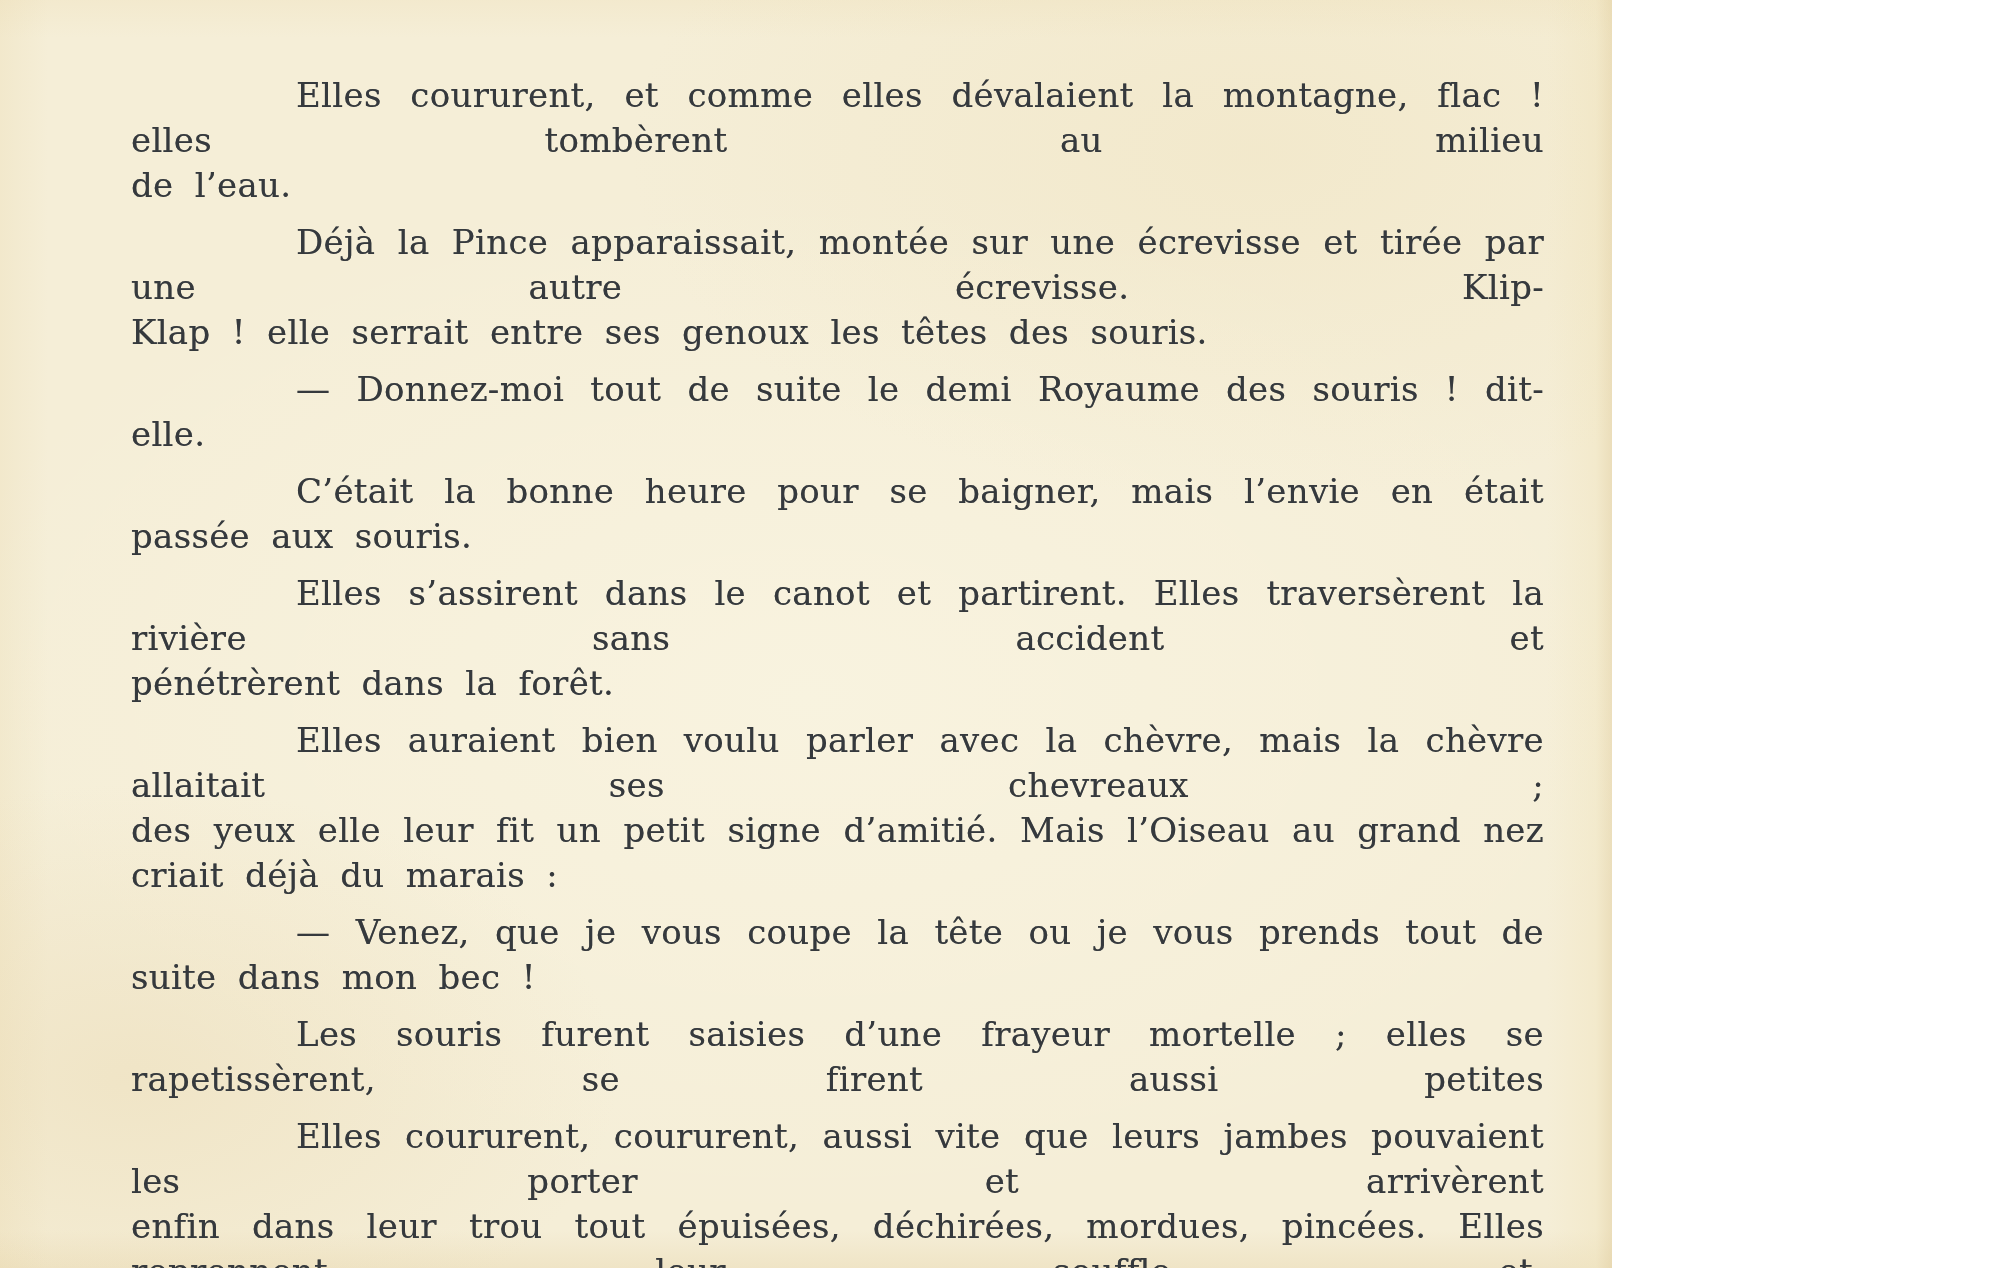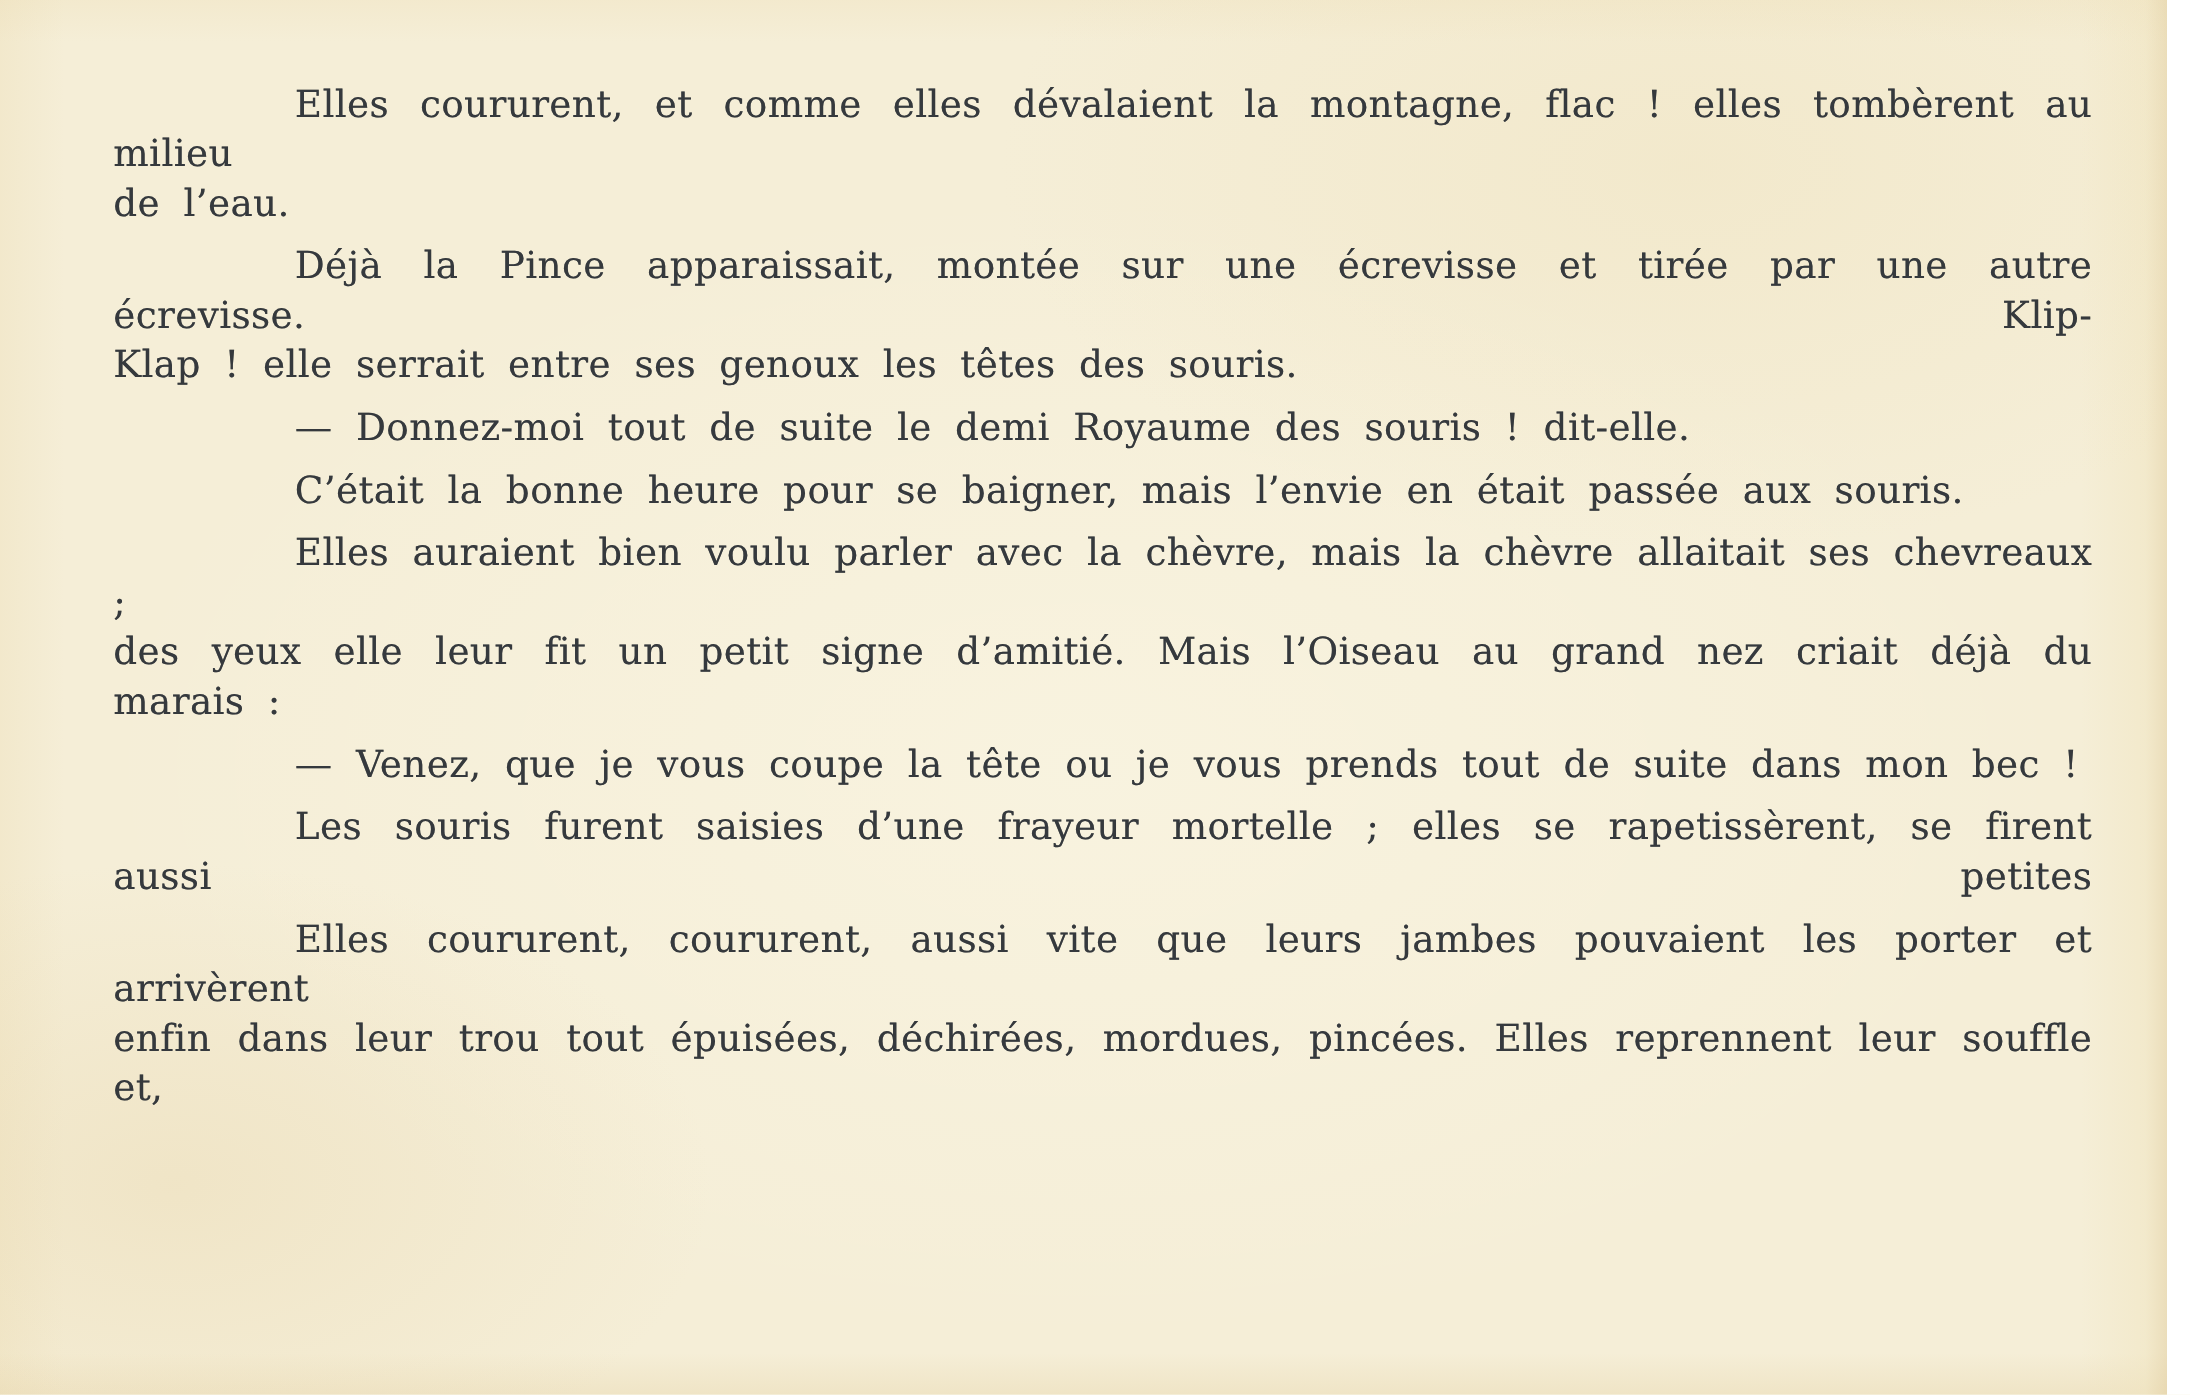--- a/index.html
+++ b/index.html
@@ -6,33 +6,34 @@
     margin: 0;
     padding: 0;
   }
   body {
     width: 1991px;
     height: 1268px;
     overflow: hidden;
   }
   .page {
     position: relative;
-    width: 1970px;
+    width: 1612px;
     height: 1268px;
     box-sizing: border-box;
     overflow: hidden;
     background-color: #f5eed7;
     background-image:
       radial-gradient(ellipse 900px 500px at 78% 12%, rgba(235,219,175,0.28), rgba(235,219,175,0) 70%),
       radial-gradient(ellipse 700px 420px at 8% 85%, rgba(228,207,160,0.30), rgba(228,207,160,0) 70%),
       radial-gradient(ellipse 1200px 700px at 50% 55%, rgba(255,252,238,0.35), rgba(255,252,238,0) 75%),
       linear-gradient(to right, rgba(233,215,170,0.25) 0%, rgba(233,215,170,0) 3%, rgba(233,215,170,0) 96%, rgba(240,228,190,0.45) 99%, rgba(225,205,158,0.5) 100%),
       linear-gradient(to bottom, rgba(236,220,178,0.25) 0%, rgba(236,220,178,0) 3%, rgba(236,220,178,0) 97%, rgba(229,210,165,0.35) 100%);
     font-family: "DejaVu Serif", "Liberation Serif", serif;
     color: #35393d;
+    padding-left: 28px;
   }
   .text-block {
     box-sizing: border-box;
     width: 100%;
     padding: 73px 68px 0 103px;
   }
   .para {
     margin: 0 0 12px 0;
   }
   .line {
@@ -64,20 +65,24 @@
         <div class="line first">Déjà la Pince apparaissait, montée sur une écrevisse et tirée par une autre écrevisse. Klip-</div>
         <div class="line last">Klap ! elle serrait entre ses genoux les têtes des souris.</div>
       </div>
       <div class="para">
         <div class="line first last">— Donnez-moi tout de suite le demi Royaume des souris ! dit-elle.</div>
       </div>
       <div class="para">
         <div class="line first last">C’était la bonne heure pour se baigner, mais l’envie en était passée aux souris.</div>
       </div>
       <div class="para">
+        <div class="line first">Elles s’assirent dans le canot et partirent. Elles traversèrent la rivière sans accident et</div>
+        <div class="line last">pénétrèrent dans la forêt.</div>
+      </div>
+      <div class="para">
         <div class="line first">Elles auraient bien voulu parler avec la chèvre, mais la chèvre allaitait ses chevreaux ;</div>
         <div class="line last">des yeux elle leur fit un petit signe d’amitié. Mais l’Oiseau au grand nez criait déjà du marais :</div>
       </div>
       <div class="para">
         <div class="line first last">— Venez, que je vous coupe la tête ou je vous prends tout de suite dans mon bec !</div>
       </div>
       <div class="para">
         <div class="line first">Les souris furent saisies d’une frayeur mortelle ; elles se rapetissèrent, se firent aussi petites</div>
       </div>
       <div class="para">

